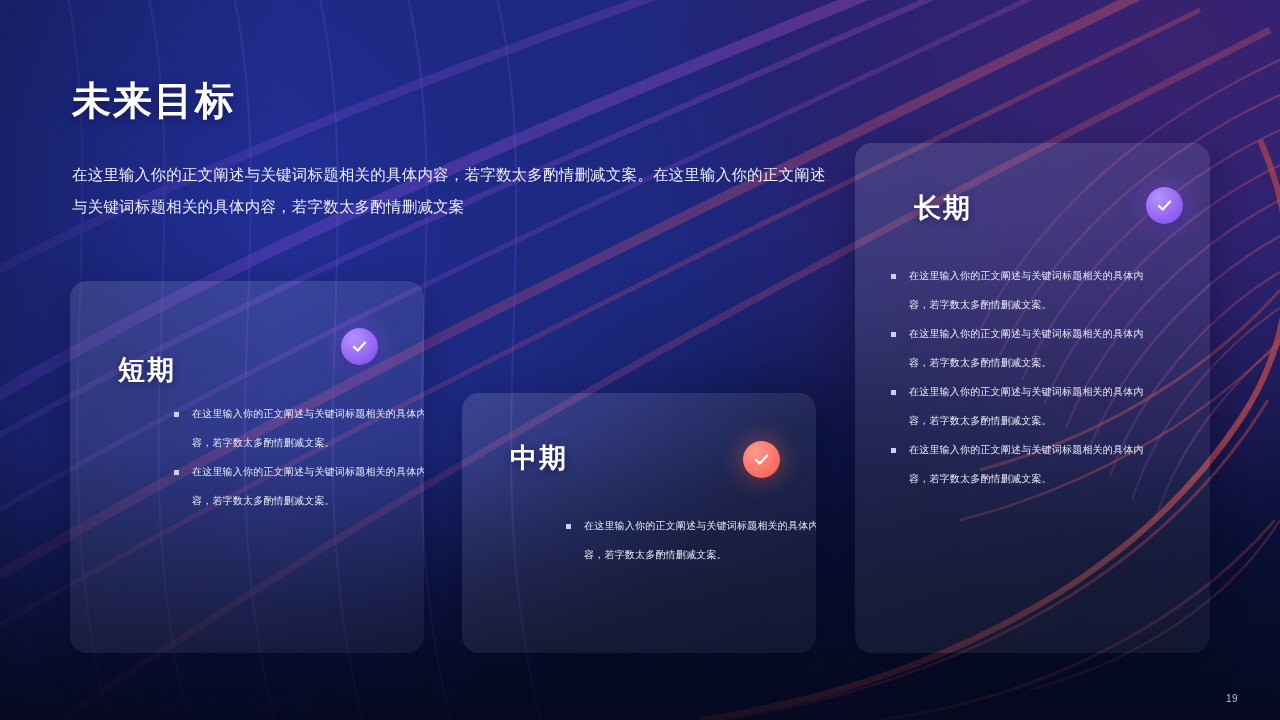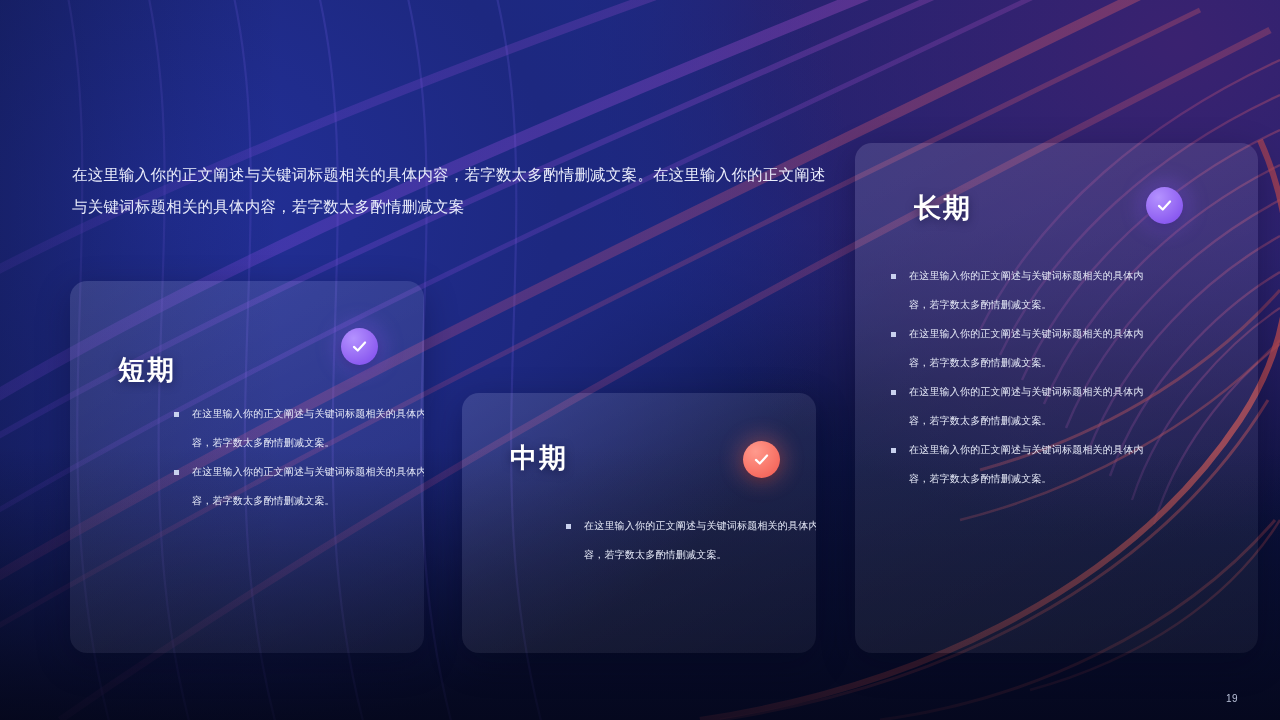--- a/index.html
+++ b/index.html
@@ -132,21 +132,21 @@
   #card-short { left: 70px; top: 281px; width: 354px; height: 372px; }
   #card-short .card-title { left: 48px; top: 47px; margin-top: 24px; }
   #card-short .bullets { left: 104px; top: 118px; width: 262px; }
 
   
   #card-mid { left: 462px; top: 393px; width: 354px; height: 260px; }
   #card-mid .card-title { left: 48px; top: 47px; }
   #card-mid .bullets { left: 104px; top: 118px; width: 262px; }
 
   
-  #card-long { left: 855px; top: 143px; width: 355px; height: 510px; padding-left: 48px; }
+  #card-long { left: 855px; top: 143px; width: 355px; height: 510px; }
   #card-long .card-title { left: 59px; top: 47px; }
   #card-long .bullets { left: 36px; top: 118px; width: 272px; }
 
   
   #slide > .check-badge-abs { position: absolute; }
 
   #page-number {
     position: absolute;
     right: 42px;
     bottom: 16px;
@@ -224,20 +224,21 @@
       <path d="M 720 720 C 930 688, 1150 592, 1268 400" stroke-width="3" stroke-opacity="0.6"></path>
       <path d="M 880 720 C 1030 700, 1180 630, 1275 520" stroke-width="3" stroke-opacity="0.55"></path>
       <path d="M 1030 690 C 1140 660, 1230 600, 1280 520" stroke-width="2.5" stroke-opacity="0.5"></path>
       <path d="M 980 470 C 1090 440, 1200 380, 1280 290" stroke-width="3" stroke-opacity="0.55"></path>
       <path d="M 960 520 C 1080 490, 1200 425, 1280 340" stroke-width="2.5" stroke-opacity="0.5"></path>
     </g>
   </svg>
 
   <div class="bg-layer" id="bg-vignette"></div>
 
+  <h1 id="page-title">未来目标</h1>
   <p id="page-subtitle">在这里输入你的正文阐述与关键词标题相关的具体内容，若字数太多酌情删减文案。在这里输入你的正文阐述与关键词标题相关的具体内容，若字数太多酌情删减文案</p>
 
   <div class="card" id="card-short">
     <div class="card-title">短期</div>
     <ul class="bullets">
       <li class="bullet">
         <span class="marker"></span>
         <span>在这里输入你的正文阐述与关键词标题相关的具体内容，若字数太多酌情删减文案。</span>
       </li>
       <li class="bullet">

